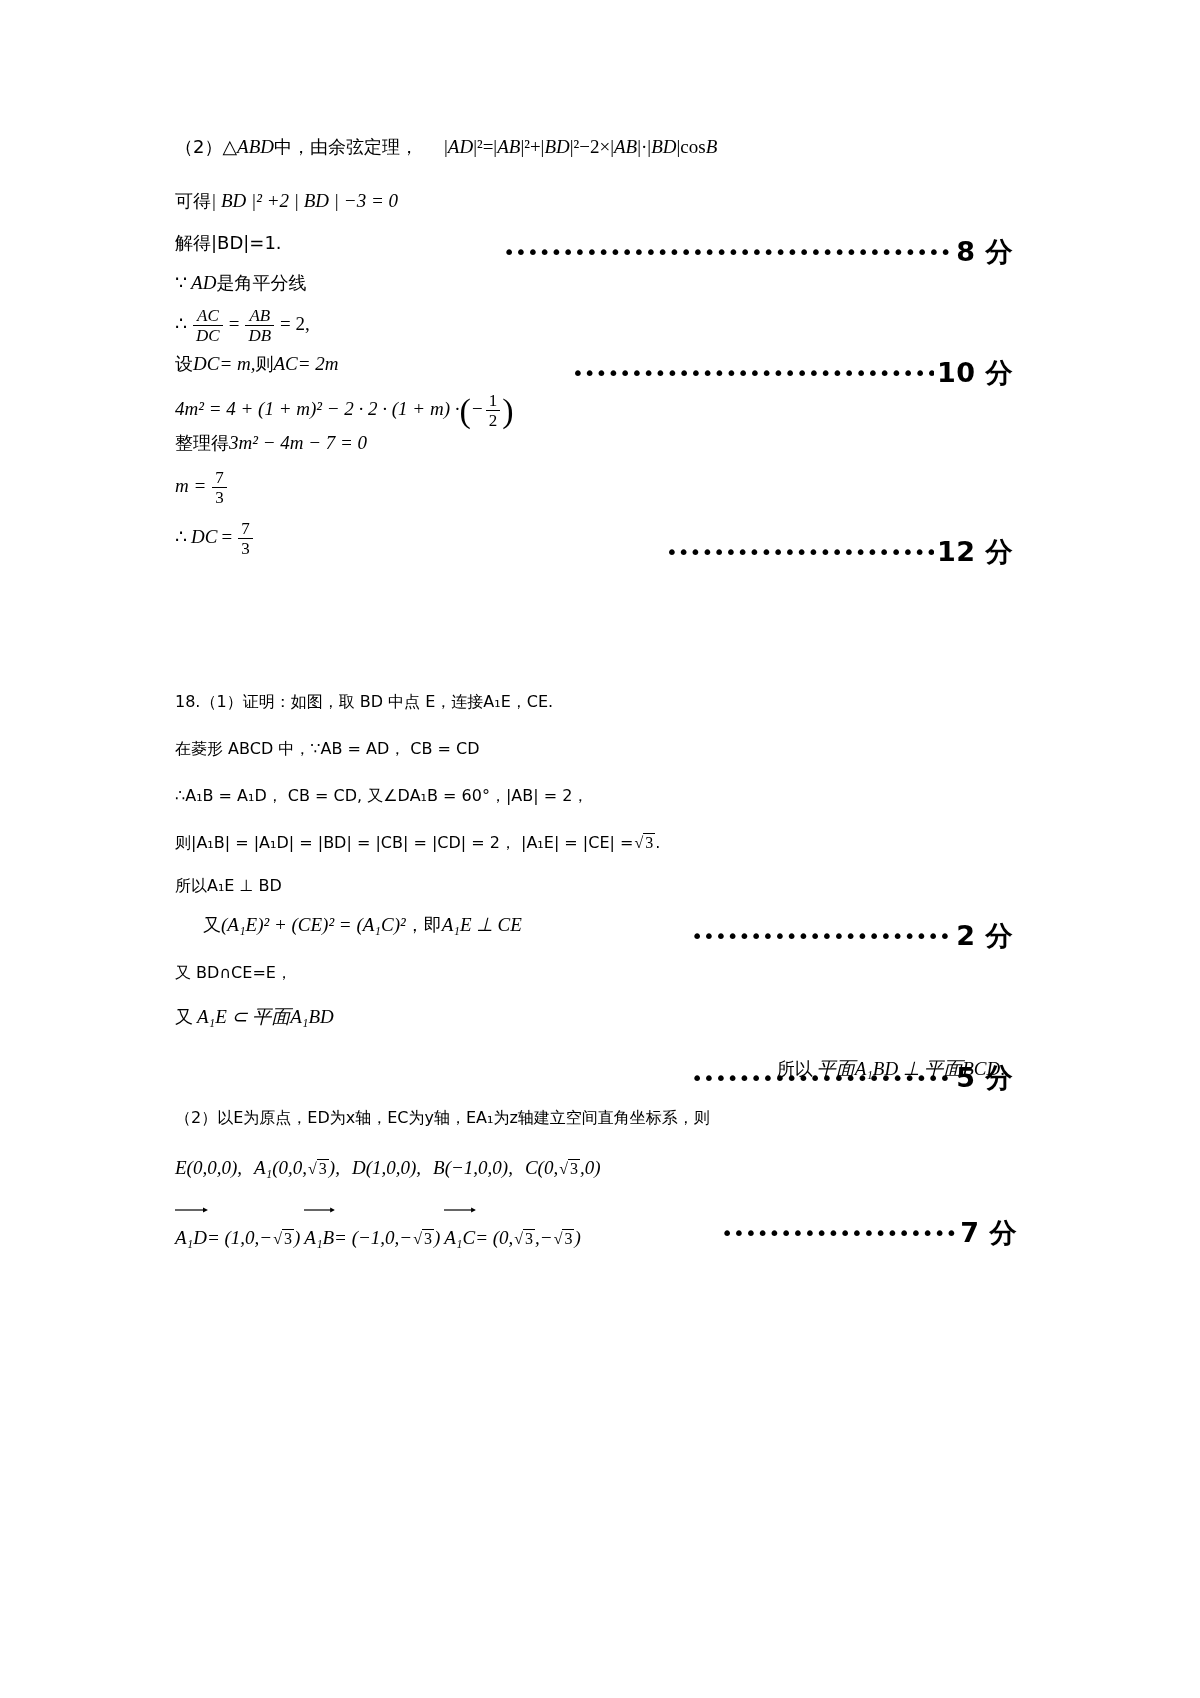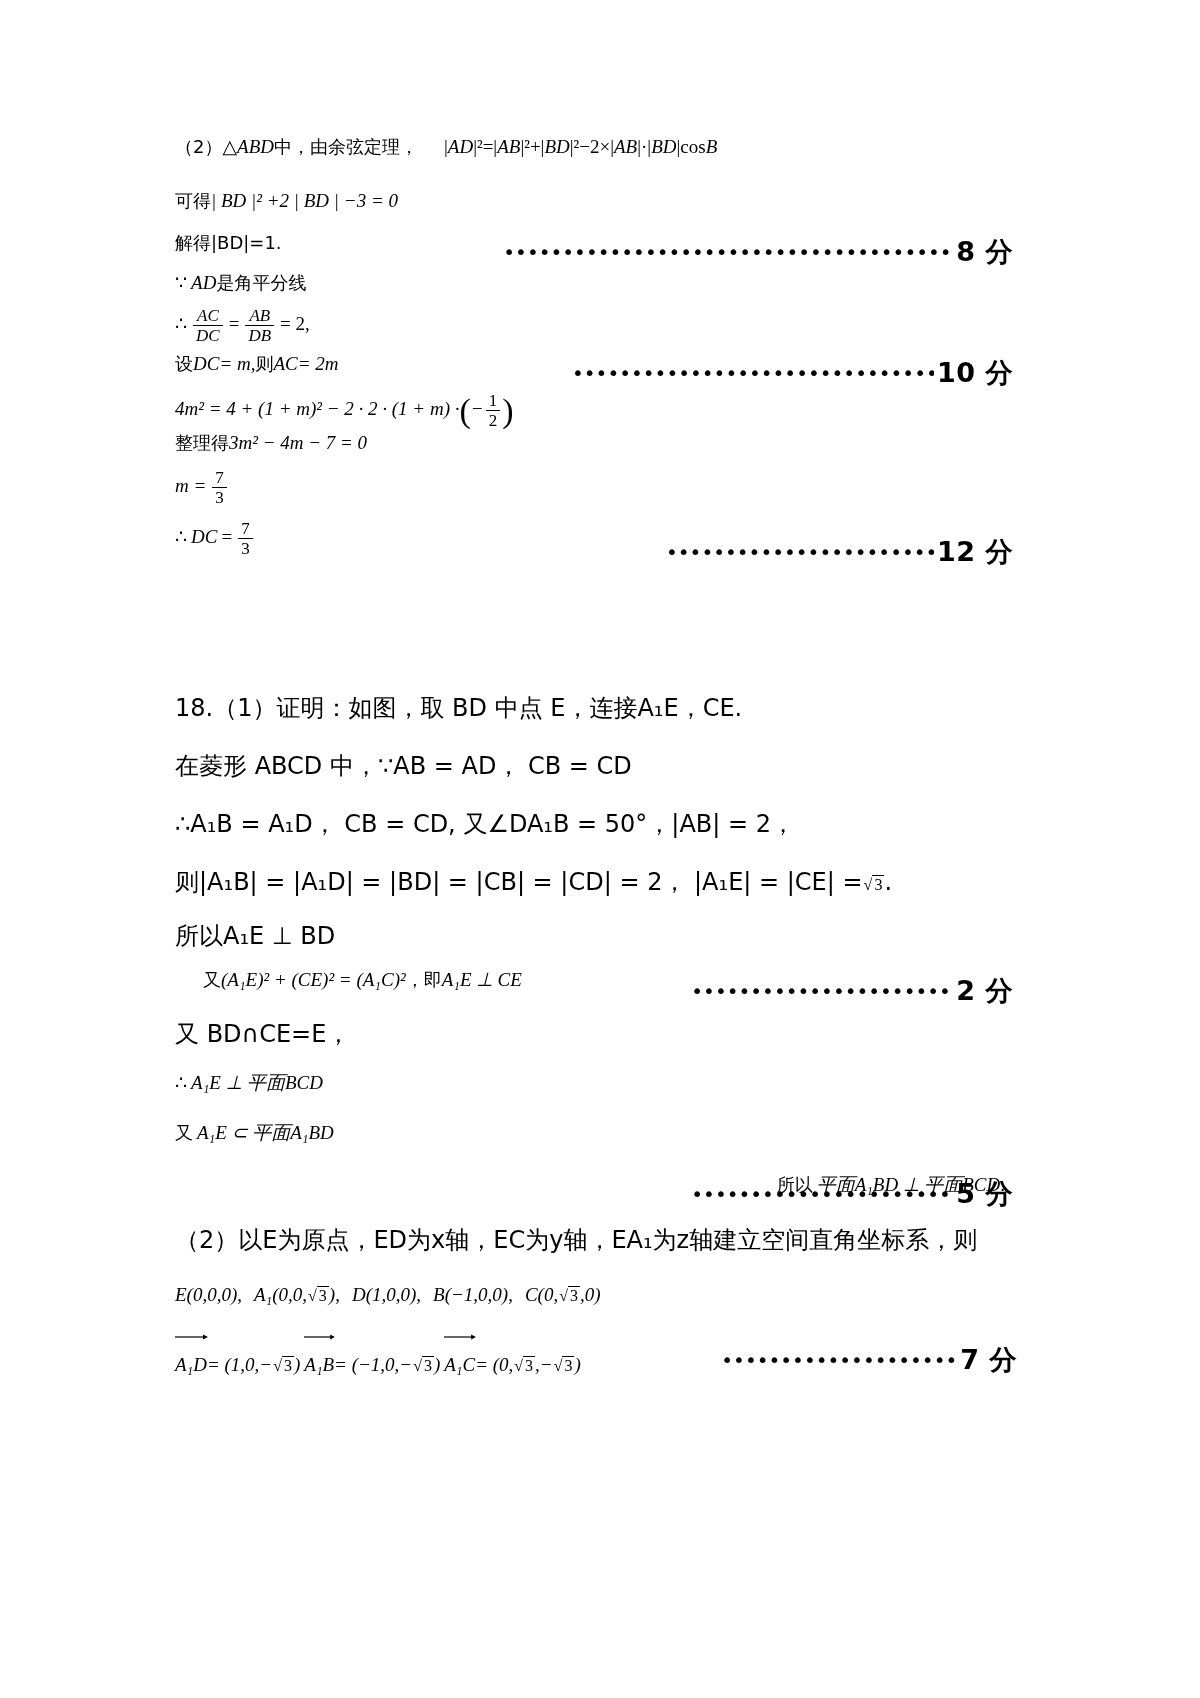--- a/index.html
+++ b/index.html
@@ -122,21 +122,21 @@
   }
   .score {
     font-weight: bold;
     font-size: 27px;
     font-family: "DejaVu Sans", "Liberation Sans", sans-serif;
     margin-left: 3px;
     letter-spacing: 0.5px;
   }
   .sec-head {
     font-family: "DejaVu Sans", "Liberation Sans", sans-serif;
-    font-size: 24px;
+    font-size: 16px;
   }
 </style>
 </head>
 <body>
 
 <div class="page">
   <div class="content">
 
     <div class="blk" style="margin-bottom:30px;">
       <span class="cn">（2）</span><span class="mth">△</span><span class="it mth">ABD</span><span class="cn">中，由余弦定理，</span><span style="display:inline-block;width:26px;"></span><span class="mth">|</span><span class="it mth">AD</span><span class="mth">|²=|</span><span class="it mth">AB</span><span class="mth">|²+|</span><span class="it mth">BD</span><span class="mth">|²−2×|</span><span class="it mth">AB</span><span class="mth">|·|</span><span class="it mth">BD</span><span class="mth">|cos</span><span class="it mth">B</span>
@@ -209,21 +209,21 @@
 
     <div class="blk" style="margin-bottom:26px;">
       <span class="sec-head">18.（1）证明：如图，取 BD 中点 E，连接A₁E，CE.</span>
     </div>
 
     <div class="blk" style="margin-bottom:26px;">
       <span class="sec-head">在菱形 ABCD 中，∵AB = AD， CB = CD</span>
     </div>
 
     <div class="blk" style="margin-bottom:26px;">
-      <span class="sec-head">∴A₁B = A₁D， CB = CD, 又∠DA₁B = 50°，|AB| = 2，</span>
+      <span class="sec-head">∴A₁B = A₁D， CB = CD, 又∠DA₁B = 60°，|AB| = 2，</span>
     </div>
 
     <div class="blk" style="margin-bottom:22px;">
       <span class="sec-head">则|A₁B| = |A₁D| = |BD| = |CB| = |CD| = 2，  |A₁E| = |CE| =</span><span class="rad">√<span class="bar">3</span></span><span class="sec-head">.</span>
     </div>
 
     <div class="blk" style="margin-bottom:16px;">
       <span class="sec-head">所以A₁E ⊥ BD</span>
     </div>
 
@@ -232,24 +232,20 @@
       <span class="score-row" style="right:-8px; top:5px;">
         <span class="leader" style="width:262px;">••••••••••••••••••••••••••</span>
         <span class="score">2 分</span>
       </span>
     </div>
 
     <div class="blk" style="margin-bottom:20px;">
       <span class="sec-head">又 BD∩CE=E，</span>
     </div>
 
-    <div class="blk" style="margin-bottom:24px;">
-      <span class="mth">∴</span>
-      <span class="it mth">A₁E ⊥ 平面BCD</span>
-    </div>
 
     <div class="blk" style="margin-bottom:26px;">
       <span class="cn">又</span> <span class="it mth">A₁E ⊂ 平面A₁BD</span>
     </div>
 
     <div class="blk" style="margin-bottom:24px; height:28px;text-align:right;">
       <span class="cn">所以</span> <span class="it mth">平面A₁BD ⊥ 平面BCD</span><span class="mth">.</span>
       <span class="score-row" style="right:-8px; top:4px;">
         <span class="leader" style="width:262px;">••••••••••••••••••••••••••</span>
         <span class="score">5 分</span>

